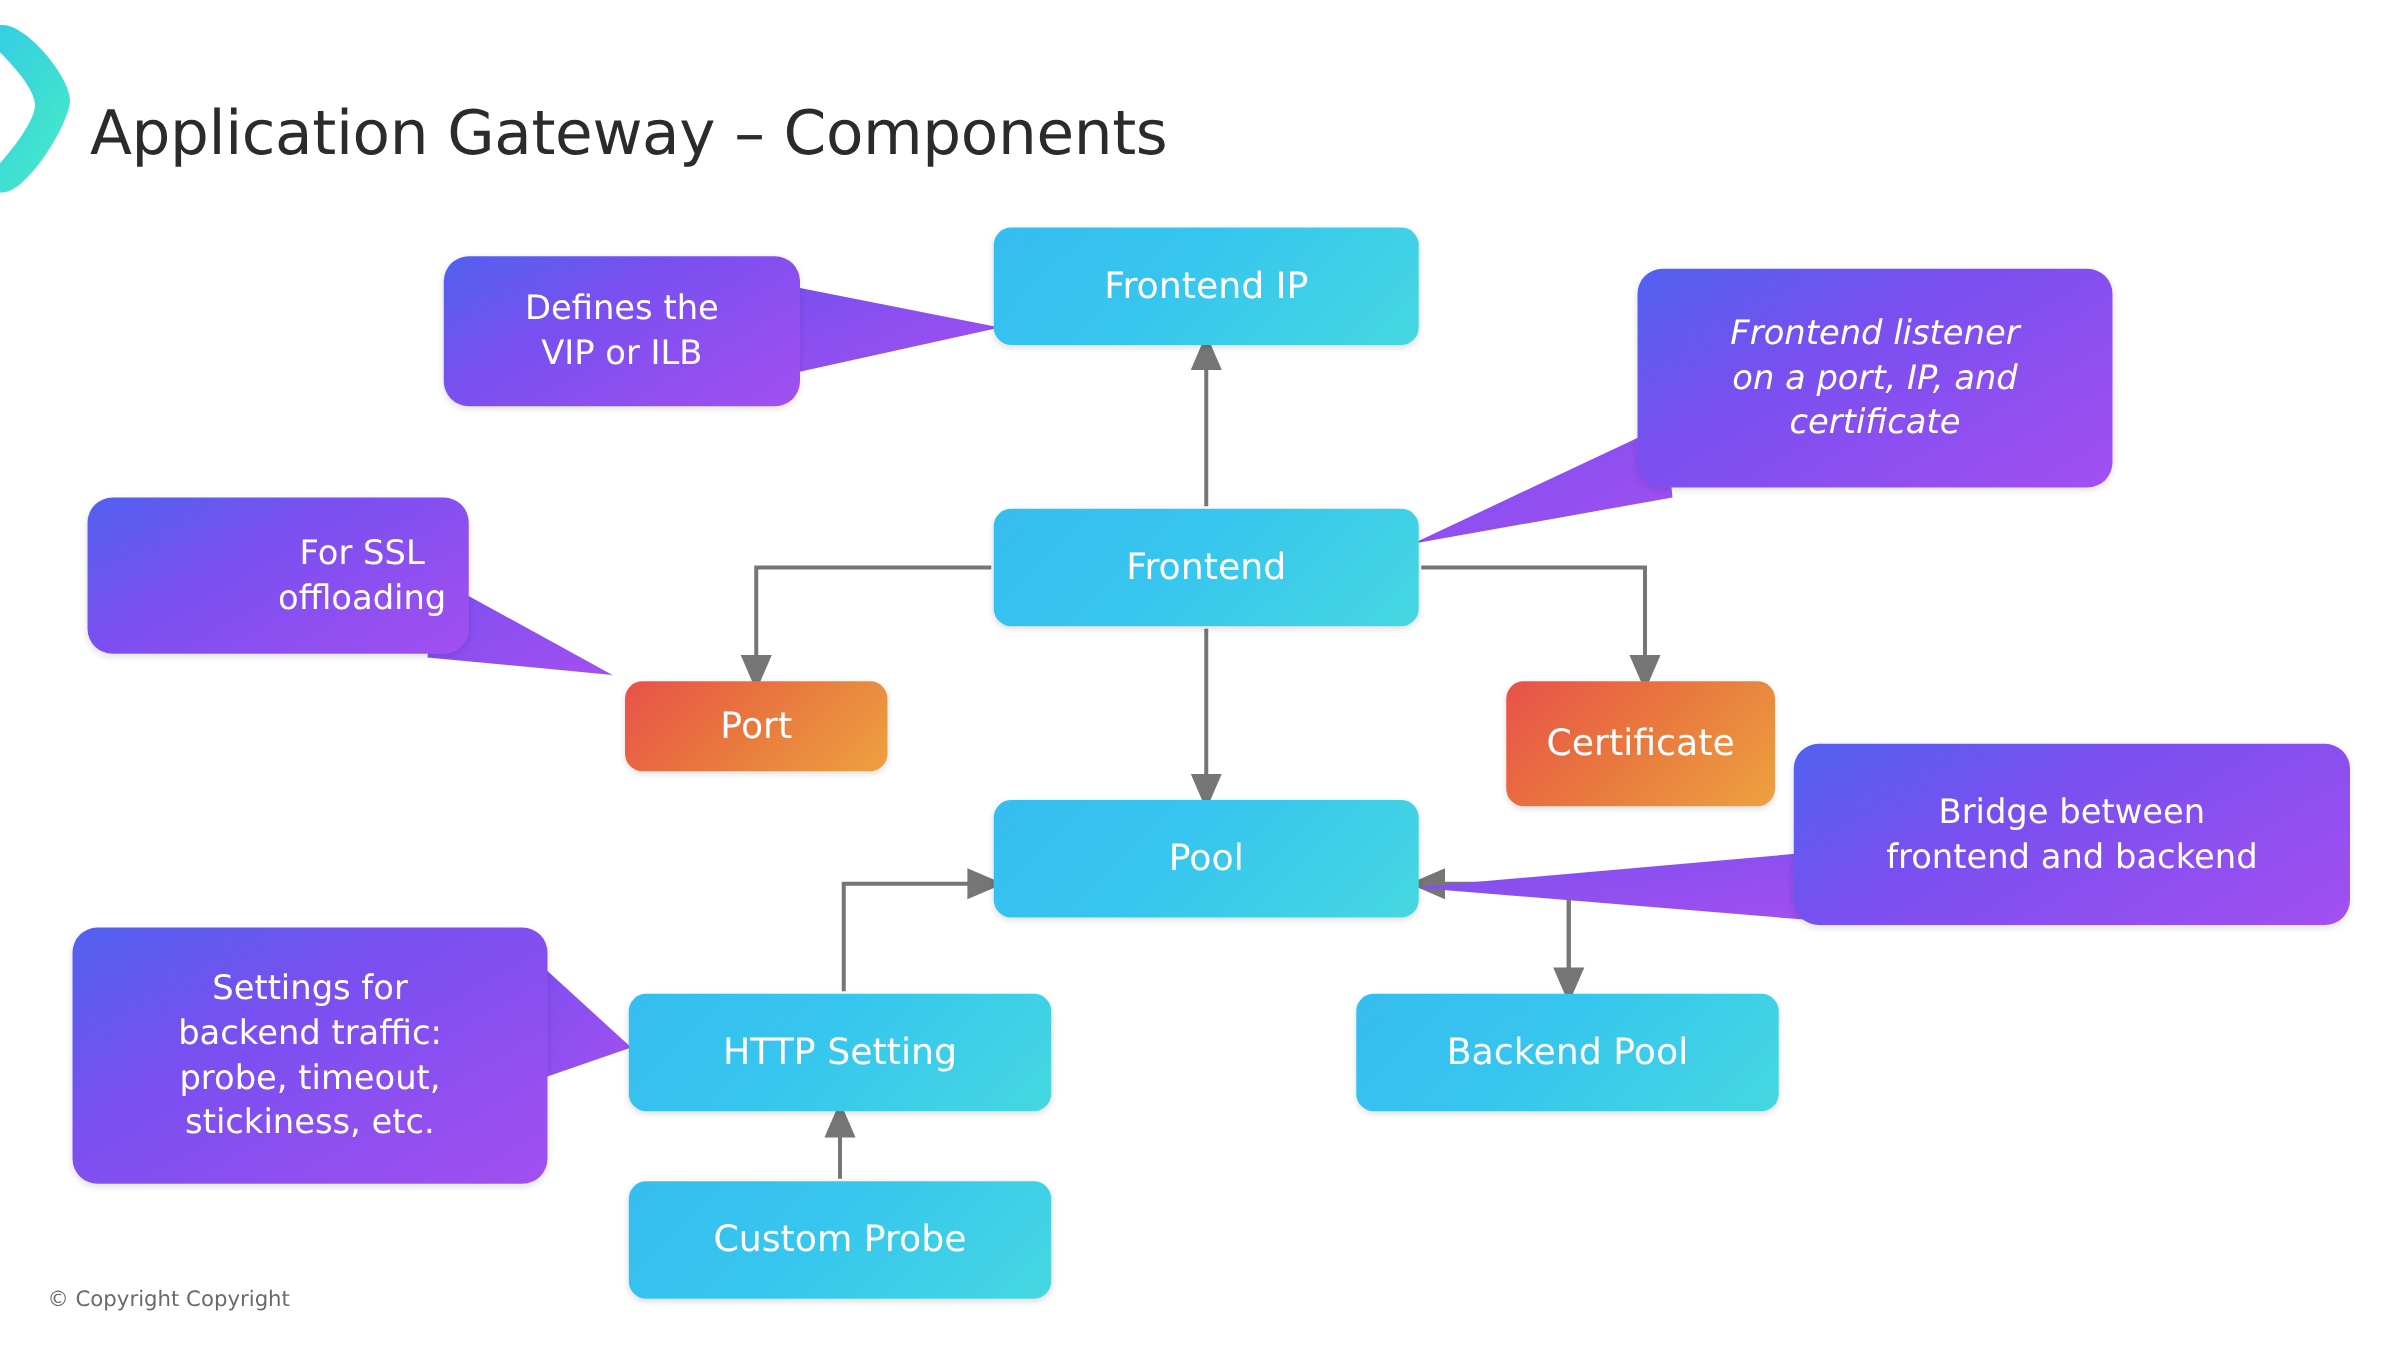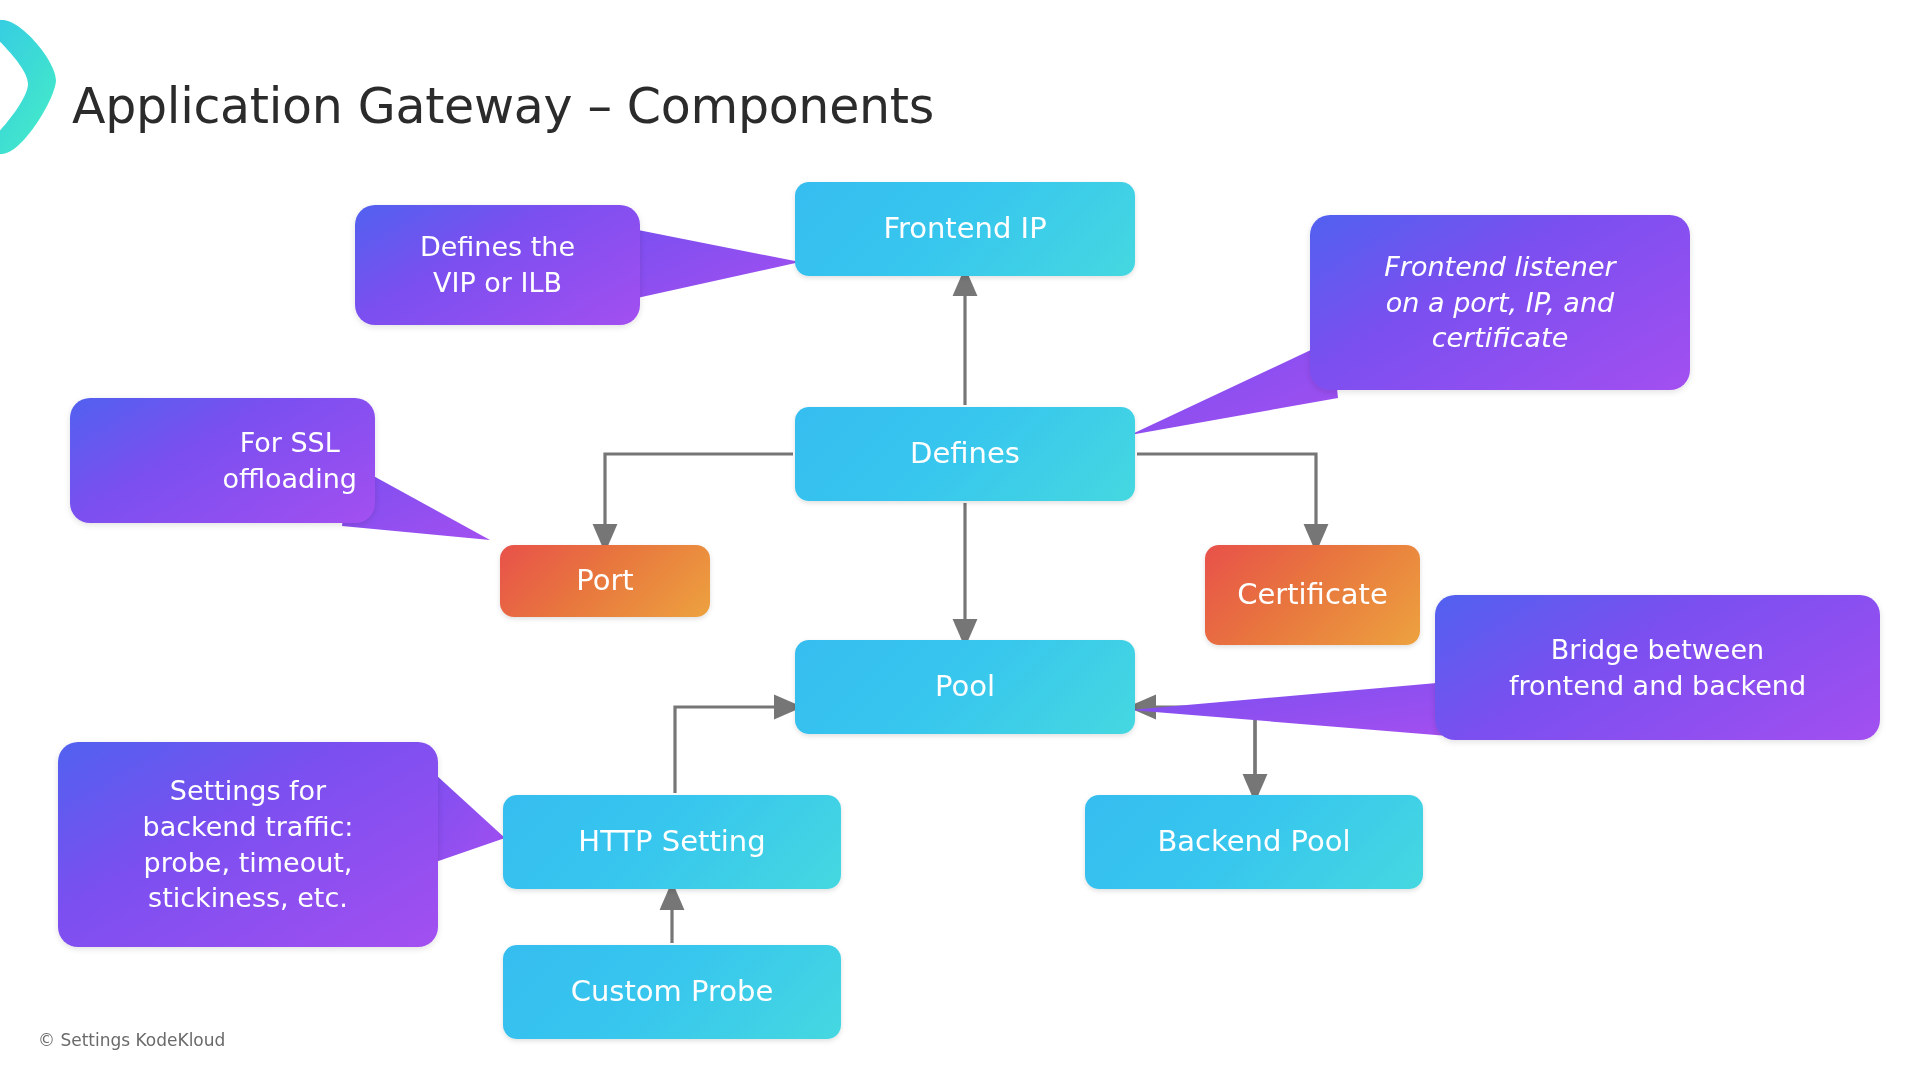--- a/index.html
+++ b/index.html
@@ -153,21 +153,21 @@
     <polygon points="348,462 490,540 342,526" fill="url(#tailG)"></polygon>
     <polygon points="1448,682 1130,710 1448,736" fill="url(#tailG)"></polygon>
     <polygon points="424,764 505,838 424,866" fill="url(#tailG)"></polygon>
   </svg>
 
   <div class="node cyan" style="left:795px;top:182px;width:340px;height:94px;">
     <span>Frontend IP</span>
   </div>
 
   <div class="node cyan" style="left:795px;top:407px;width:340px;height:94px;">
-    <span>Defines</span>
+    <span>Frontend</span>
   </div>
 
   <div class="node orange" style="left:500px;top:545px;width:210px;height:72px;">
     <span>Port</span>
   </div>
 
   <div class="node orange" style="left:1205px;top:545px;width:215px;height:100px;">
     <span>Certificate</span>
   </div>
 
@@ -218,15 +218,15 @@
 
   <div class="callout" style="left:58px;top:742px;width:380px;height:205px;">
     <div>
       <div>Settings for</div>
       <div>backend traffic:</div>
       <div>probe, timeout,</div>
       <div>stickiness, etc.</div>
     </div>
   </div>
 
-  <div id="copyright">© Settings KodeKloud</div>
+  <div id="copyright">© Copyright Copyright</div>
 
 </div>
 
 </body></html>

